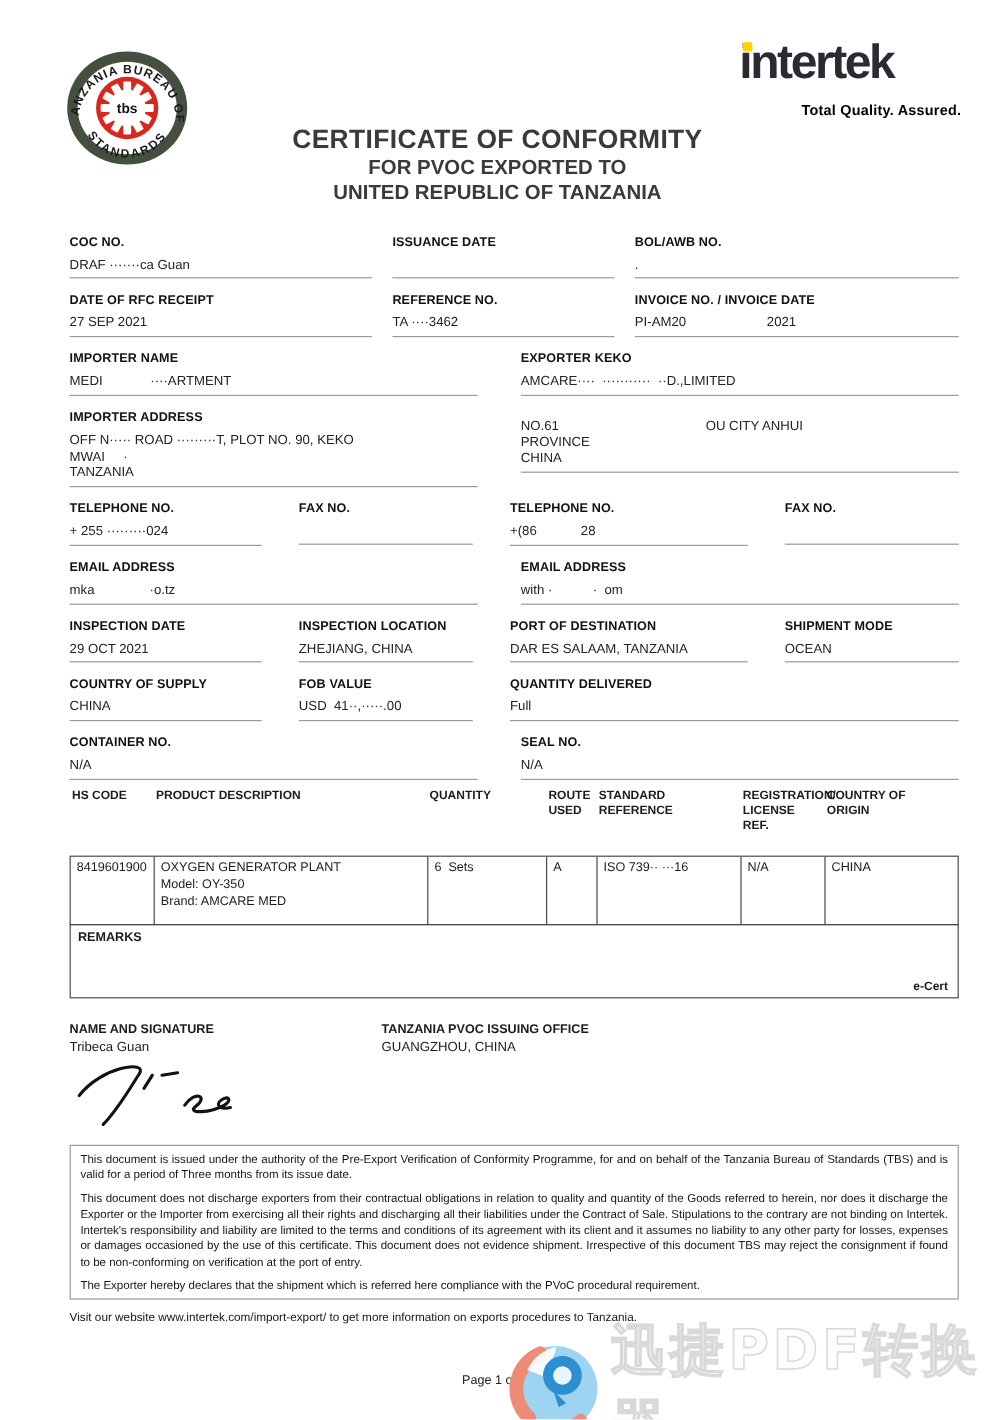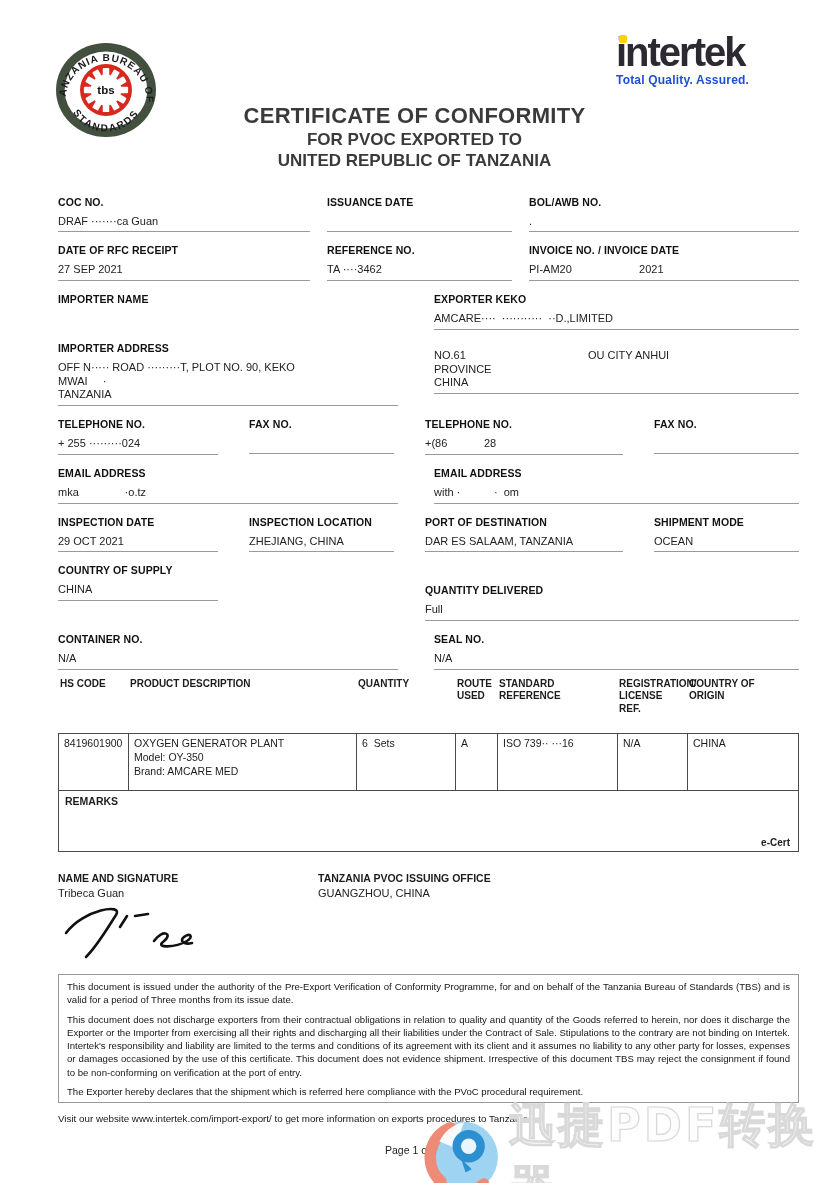--- a/index.html
+++ b/index.html
@@ -4,31 +4,31 @@
 <style>
   html,body{margin:0;padding:0;background:#ffffff;}
   .page{position:relative;width:829px;height:1183px;background:#fff;overflow:hidden;
         font-family:"Liberation Sans",sans-serif;color:#1c1c1c;}
   
   .tbs-logo{position:absolute;left:53px;top:40px;width:106px;height:100px;}
   .intertek{position:absolute;right:28px;top:32px;width:185px;}
   .intertek .word{position:relative;font-size:40px;font-weight:800;letter-spacing:-2px;
                   color:#2d2933;line-height:1;}
   .intertek .idot{position:absolute;left:3px;top:3px;width:8px;height:8px;border-radius:2px;}
-  .intertek .tag{font-size:12px;font-weight:700;color:#1d4ed8;margin-top:1px;letter-spacing:.2px;}
+  .intertek .tag{font-size:12px;font-weight:700;color:#000000;margin-top:13px;letter-spacing:.2px;text-align:right;}
   
   .title{padding-top:103px;text-align:center;color:#3a3a3a;}
   .title .t1{font-size:22px;font-weight:800;letter-spacing:.3px;}
   .title .t2,.title .t3{font-size:17px;font-weight:800;line-height:1.25;}
   
   .form{padding:24px 30px 0 58px;}
   .r3{display:grid;grid-template-columns:252px 185px 270px;column-gap:17px;margin-bottom:12px;}
   .r2{display:grid;grid-template-columns:340px 365px;column-gap:36px;margin-bottom:12px;}
   .r4{display:grid;grid-template-columns:160px 145px 198px 145px;column-gap:31px;margin-bottom:12px;}
-  .span2{grid-column:3/5;margin-top:20px;}
+  .span2{grid-column:3/5;}
   .flabel{font-size:10.5px;font-weight:700;color:#111;letter-spacing:.1px;}
   .fval{font-size:11px;color:#222;margin-top:7px;min-height:13px;padding-bottom:3px;
         border-bottom:1.5px solid #9a9a9a;white-space:pre-wrap;line-height:1.25;}
   
   .tgrid{display:grid;grid-template-columns:70px 228px 99px 42px 120px 70px 112px;}
   .thead{margin-bottom:16px;}
   .thead .hc{font-size:10px;font-weight:700;padding:2px 4px 2px 2px;white-space:pre-line;line-height:1.25;}
   .trow{border:1.5px solid #4a4a4a;}
   .trow .tc{font-size:10.5px;padding:3px 5px;border-right:1px solid #4a4a4a;
             white-space:pre-wrap;line-height:1.3;min-height:50px;}
@@ -134,20 +134,21 @@
       </div>
       <div class="field">
         <div class="flabel">INVOICE NO. / INVOICE DATE</div>
         <div class="fval">PI-AM20                      2021</div>
       </div>
     </div>
 
     <div class="r2">
       <div class="field">
         <div class="flabel">IMPORTER NAME</div>
+        <div class="fval">MEDI             ····ARTMENT</div>
       </div>
       <div class="field">
         <div class="flabel">EXPORTER KEKO</div>
         <div class="fval">AMCARE····  ···········  ··D.,LIMITED</div>
       </div>
     </div>
 
     <div class="r2">
       <div class="field">
         <div class="flabel">IMPORTER ADDRESS</div>
@@ -208,20 +209,24 @@
       <div class="field">
         <div class="flabel">SHIPMENT MODE</div>
         <div class="fval">OCEAN</div>
       </div>
     </div>
 
     <div class="r4">
       <div class="field">
         <div class="flabel">COUNTRY OF SUPPLY</div>
         <div class="fval">CHINA</div>
+      </div>
+      <div class="field">
+        <div class="flabel">FOB VALUE</div>
+        <div class="fval">USD  41··,·····.00</div>
       </div>
       <div class="field span2">
         <div class="flabel">QUANTITY DELIVERED</div>
         <div class="fval">Full</div>
       </div>
     </div>
 
     <div class="r2" style="margin-bottom:6px;">
       <div class="field">
         <div class="flabel">CONTAINER NO.</div>

